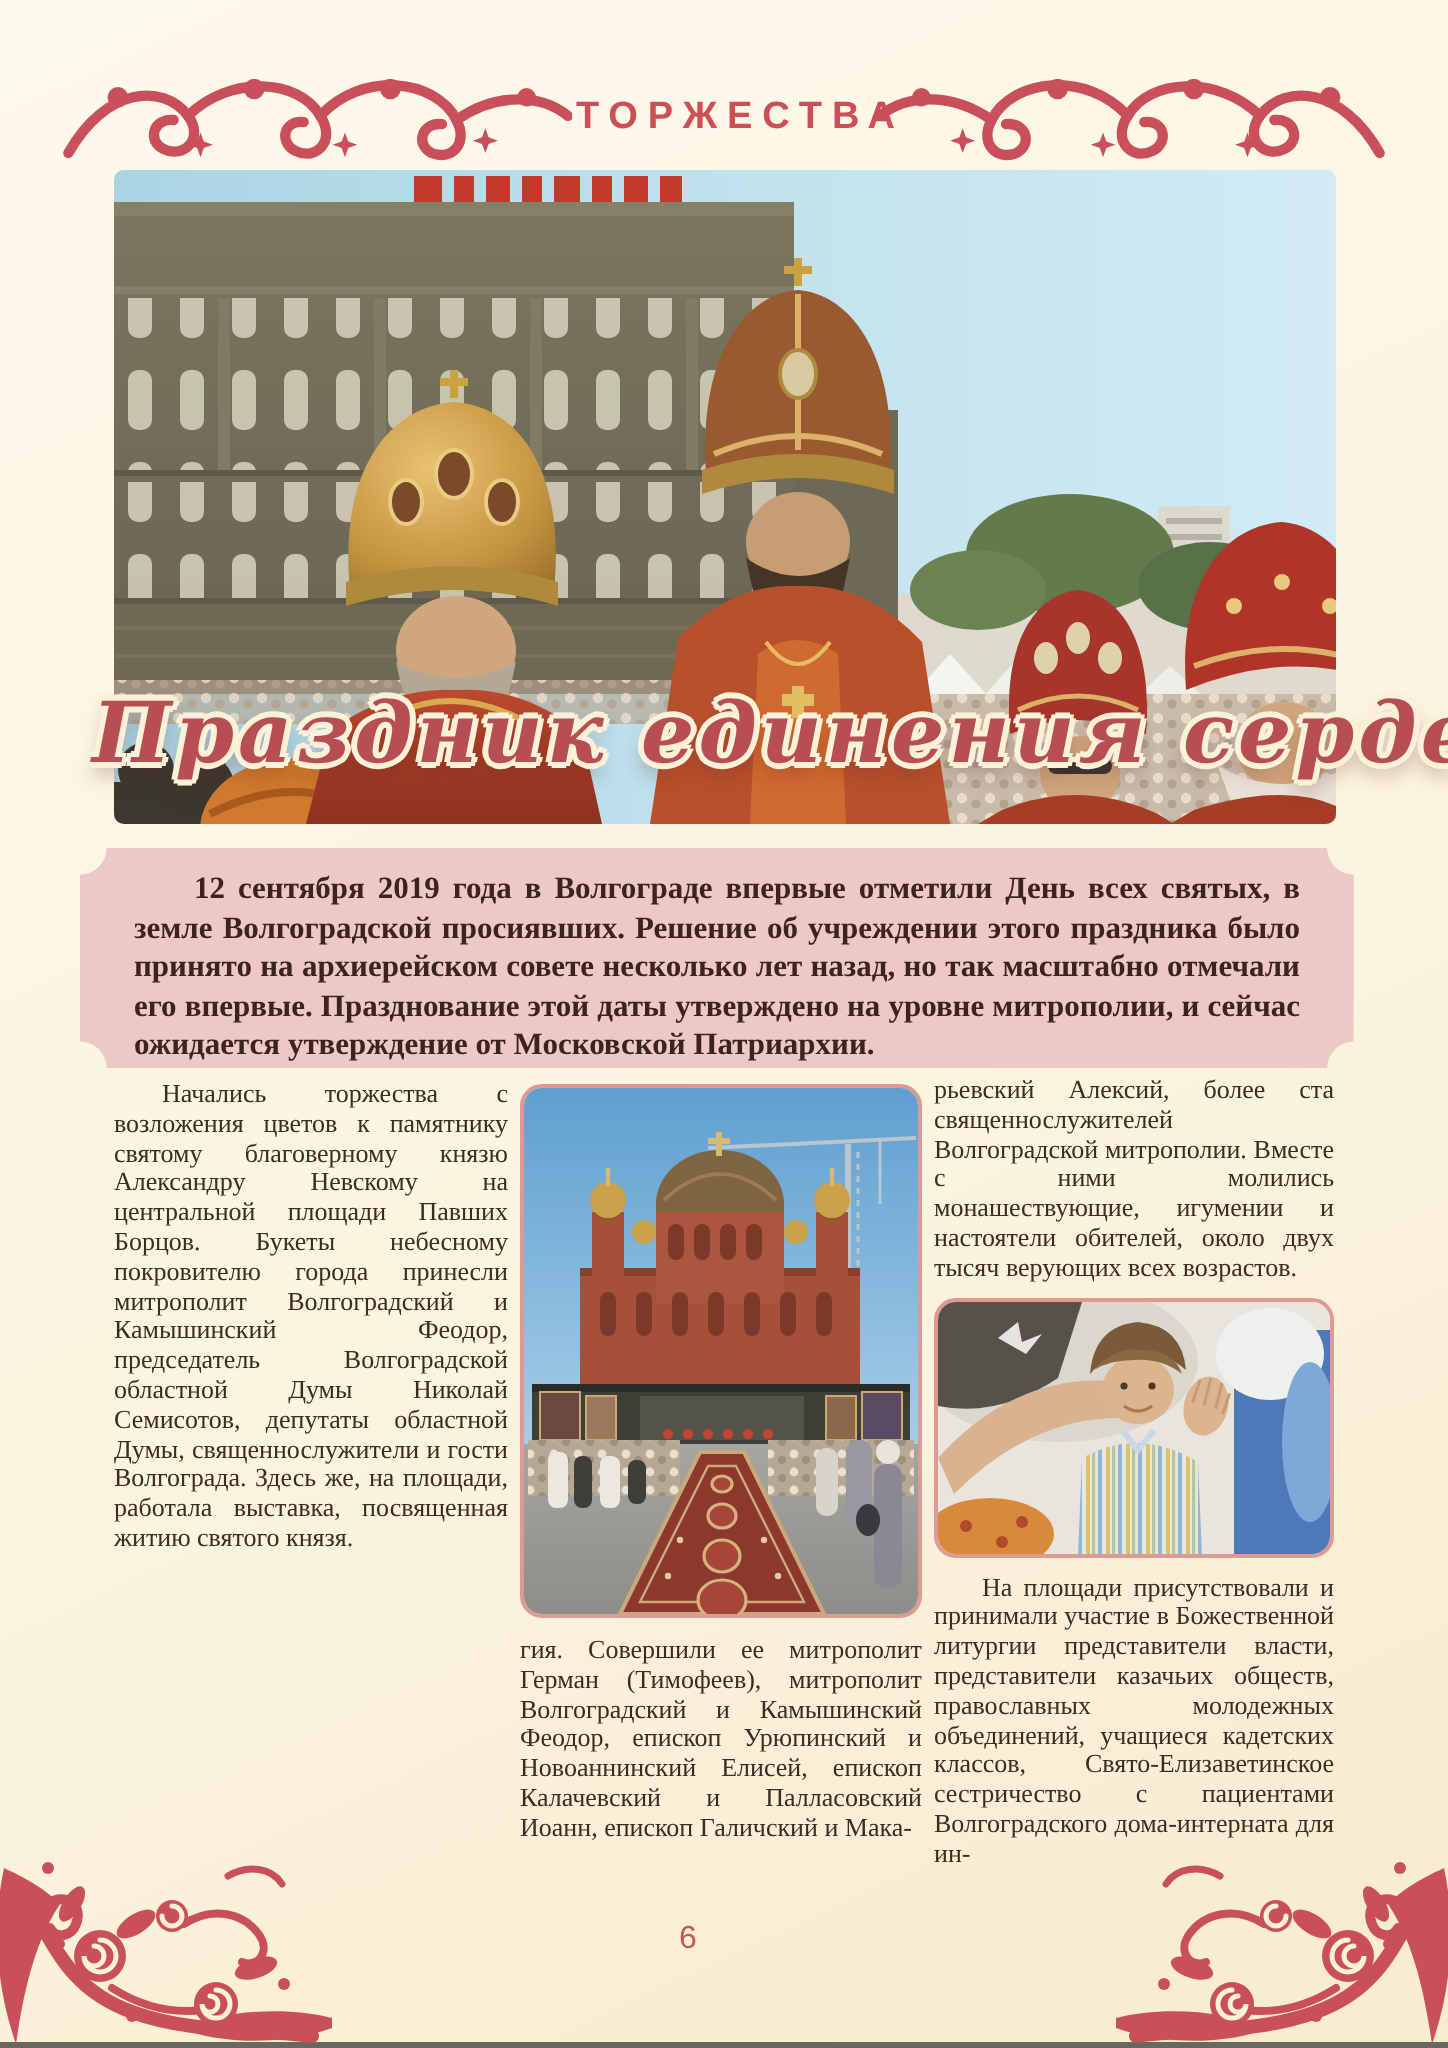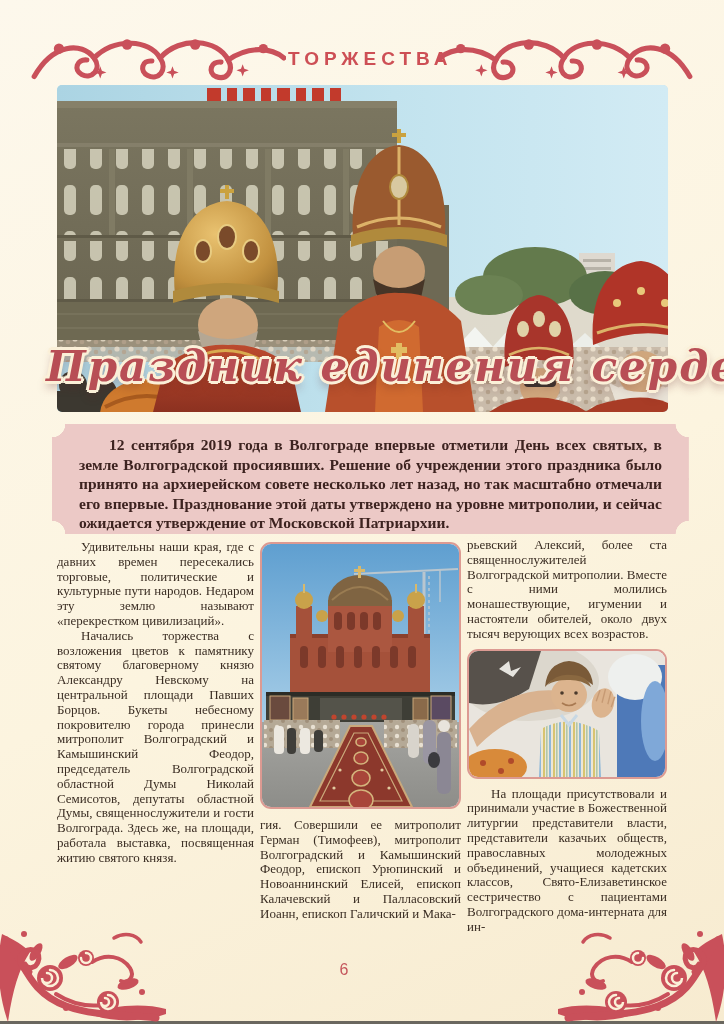--- a/index.html
+++ b/index.html
@@ -36,21 +36,21 @@
     color:#b84e55;letter-spacing:2px;white-space:nowrap;
     text-shadow:
       -3px 0 0 #fbf0d8, 3px 0 0 #fbf0d8, 0 -3px 0 #fbf0d8, 0 3px 0 #fbf0d8,
       -2px -2px 0 #fbf0d8, 2px -2px 0 #fbf0d8, -2px 2px 0 #fbf0d8, 2px 2px 0 #fbf0d8,
       0 6px 10px rgba(96,32,32,.38);
   }
 
   
   .lead-box{
     --pk:#ecc9c6;
-    position:absolute;left:52px;top:424px;width:637px;height:110px;box-sizing:border-box;
+    position:absolute;left:40px;top:424px;width:637px;height:110px;box-sizing:border-box;
     padding:11px 27px 0 27px;
     background:
       radial-gradient(circle at 0 0,     transparent 13px, var(--pk) 13.5px) 0 0    /51% 51% no-repeat,
       radial-gradient(circle at 100% 0,  transparent 13px, var(--pk) 13.5px) 100% 0 /51% 51% no-repeat,
       radial-gradient(circle at 0 100%,  transparent 13px, var(--pk) 13.5px) 0 100% /51% 51% no-repeat,
       radial-gradient(circle at 100% 100%,transparent 13px, var(--pk) 13.5px) 100% 100%/51% 51% no-repeat;
   }
   .lead-box p{
     margin:0;font-size:15.5px;line-height:19.6px;font-weight:bold;color:#3d2320;
     text-align:justify;text-indent:30px;
@@ -319,21 +319,20 @@
   </div>
 
   <svg class="corner corner-bl" viewBox="0 0 176 182">
       <use href="#corner-orn"></use>
     </svg>
   <svg class="corner corner-br" viewBox="0 0 176 182">
       <use href="#corner-orn"></use>
     </svg>
 
   <div class="col col-left">
-    <p>Удивительны наши края, где с давних времен пересекались торговые, политические и культурные пути народов. Недаром эту землю называют «перекрестком цивилизаций».</p>
     <p>Начались торжества с возложения цветов к памятнику святому благоверному князю Александру Невскому на центральной площади Павших Борцов. Букеты небесному покровителю города принесли митрополит Волгоградский и Камышинский Феодор, председатель Волгоградской областной Думы Николай Семисотов, депутаты областной Думы, священнослужители и гости Волгограда. Здесь же, на площади, работала выставка, посвященная житию святого князя.</p>
   </div>
 
   <div class="col col-right">
     <p class="cont">рьевский Алексий, более ста священнослужителей Волгоградской митрополии. Вместе с ними молились монашествующие, игумении и настоятели обителей, около двух тысяч верующих всех возрастов.</p>
     <div class="photo-frame boy-photo">
       <svg width="196" height="126" viewBox="0 0 196 126">
         <defs>
           <pattern id="bp-stripes" width="10" height="8" patternUnits="userSpaceOnUse">
             <rect width="10" height="8" fill="#ece6d6"></rect>

